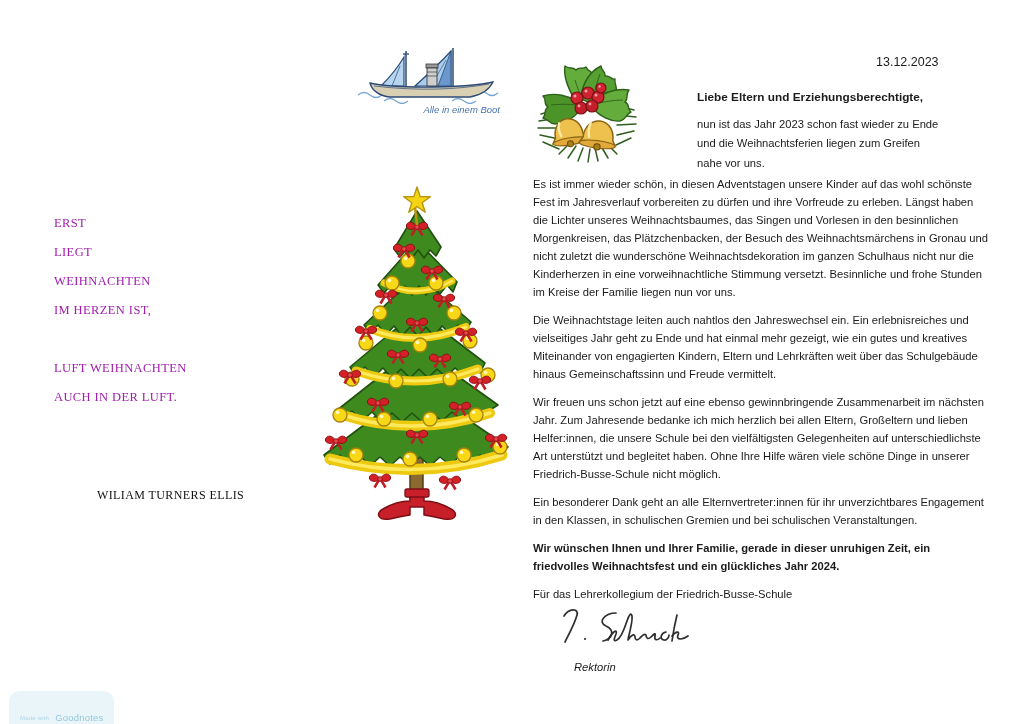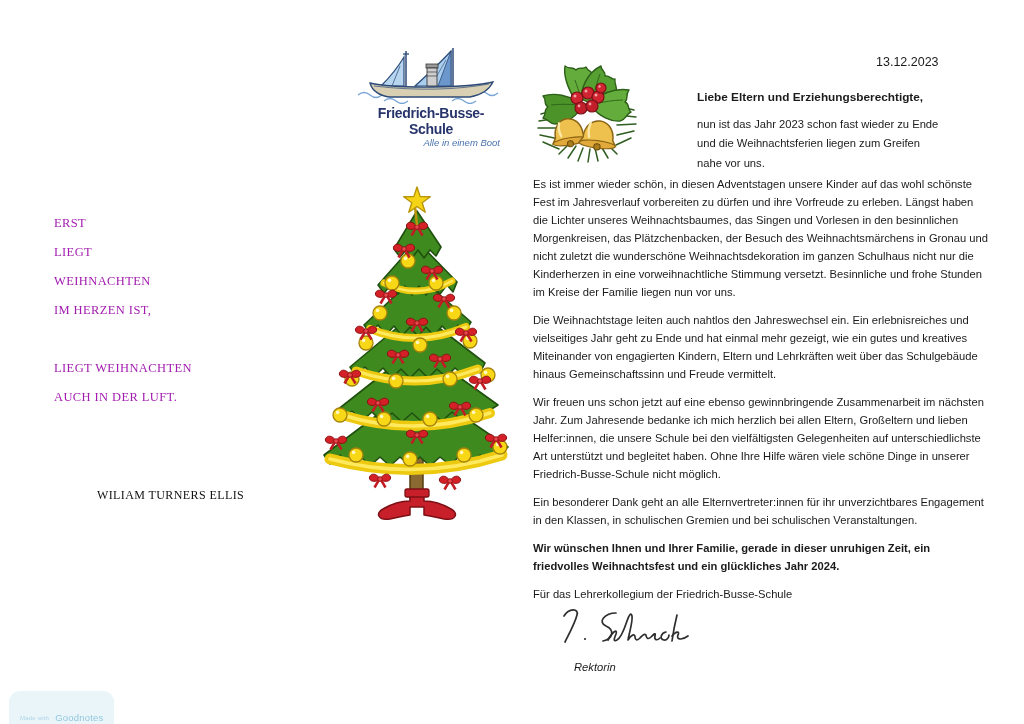--- a/index.html
+++ b/index.html
@@ -66,21 +66,20 @@
       <path d="M97,2 L97,40" stroke="#2c4a78" stroke-width="1.5"></path>
       <path d="M95,5 L95,40 L59,40 C70,30 85,16 95,5 Z" fill="#a9cdec" stroke="#2c4a78" stroke-width="1.2"></path>
       <path d="M95,5 L95,40 L82,40 Z" fill="#6b97cc" stroke="#2c4a78" stroke-width="0.8"></path>
       <path d="M90,14 L75,40" stroke="#2c4a78" stroke-width="0.6"></path>
       <rect x="70" y="18" width="12" height="4" fill="#9a9a9a" stroke="#3a3a3a" stroke-width="0.8"></rect>
       <rect x="71" y="22" width="10" height="18" fill="#cfcfcf" stroke="#3a3a3a" stroke-width="0.9"></rect>
       <path d="M71,26 h10 M71,30 h10" stroke="#3a3a3a" stroke-width="0.7"></path>
       <path d="M14,37 C16,45 24,50 34,51 L114,51 C126,49 133,44 137,36 C112,42 40,43 14,37 Z" fill="#d9cfb2" stroke="#2c4a78" stroke-width="1.3"></path>
       <path d="M18,40 C60,45 100,44 133,38" stroke="#2c4a78" stroke-width="0.7" fill="none"></path>
     </svg>
-    <div class="name">Friedrich-Busse-Schule</div>
     <div class="tagline">Alle in einem Boot</div>
   </div>
 
   <div class="abs date">13.12.2023</div>
 
   <div class="abs" style="left:531px;top:58px;">
     <svg width="112" height="106" viewBox="0 0 112 106">
       <g stroke="#2f5d20" stroke-width="1.5" fill="none" stroke-linecap="round">
         <path d="M10,56 l18,-5 M8,63 l20,-3 M7,70 l21,0 M9,77 l19,4 M12,84 l16,7"></path>
         <path d="M103,52 l-17,-4 M105,59 l-19,-2 M105,66 l-19,1 M103,73 l-17,4 M100,80 l-15,7"></path>
@@ -153,21 +152,21 @@
     <p class="bold">Wir wünschen Ihnen und Ihrer Familie, gerade in dieser unruhigen Zeit, ein
 friedvolles Weihnachtsfest und ein glückliches Jahr 2024.</p>
     <p>Für das Lehrerkollegium der Friedrich-Busse-Schule</p>
   </div>
 
   <div class="abs poem">
     <div class="pl">ERST</div>
     <div class="pl">LIEGT</div>
     <div class="pl">WEIHNACHTEN</div>
     <div class="pl">IM HERZEN IST,</div>
-    <div class="pl stanza-gap">LIEGT WEIHNACHTEN</div>
+    <div class="pl stanza-gap">LUFT WEIHNACHTEN</div>
     <div class="pl">AUCH IN DER LUFT.</div>
   </div>
   <div class="abs poem-attr">WILIAM TURNERS ELLIS</div>
 
   <div class="abs" style="left:320px;top:183px;">
     <svg width="192" height="344" viewBox="0 0 192 344">
       <defs>
         <g id="ball">
           <circle r="7" fill="#f8d816" stroke="#a5830b" stroke-width="1.3"></circle>
           <circle cx="-2.4" cy="-2.6" r="1.8" fill="#fff7c0"></circle>

